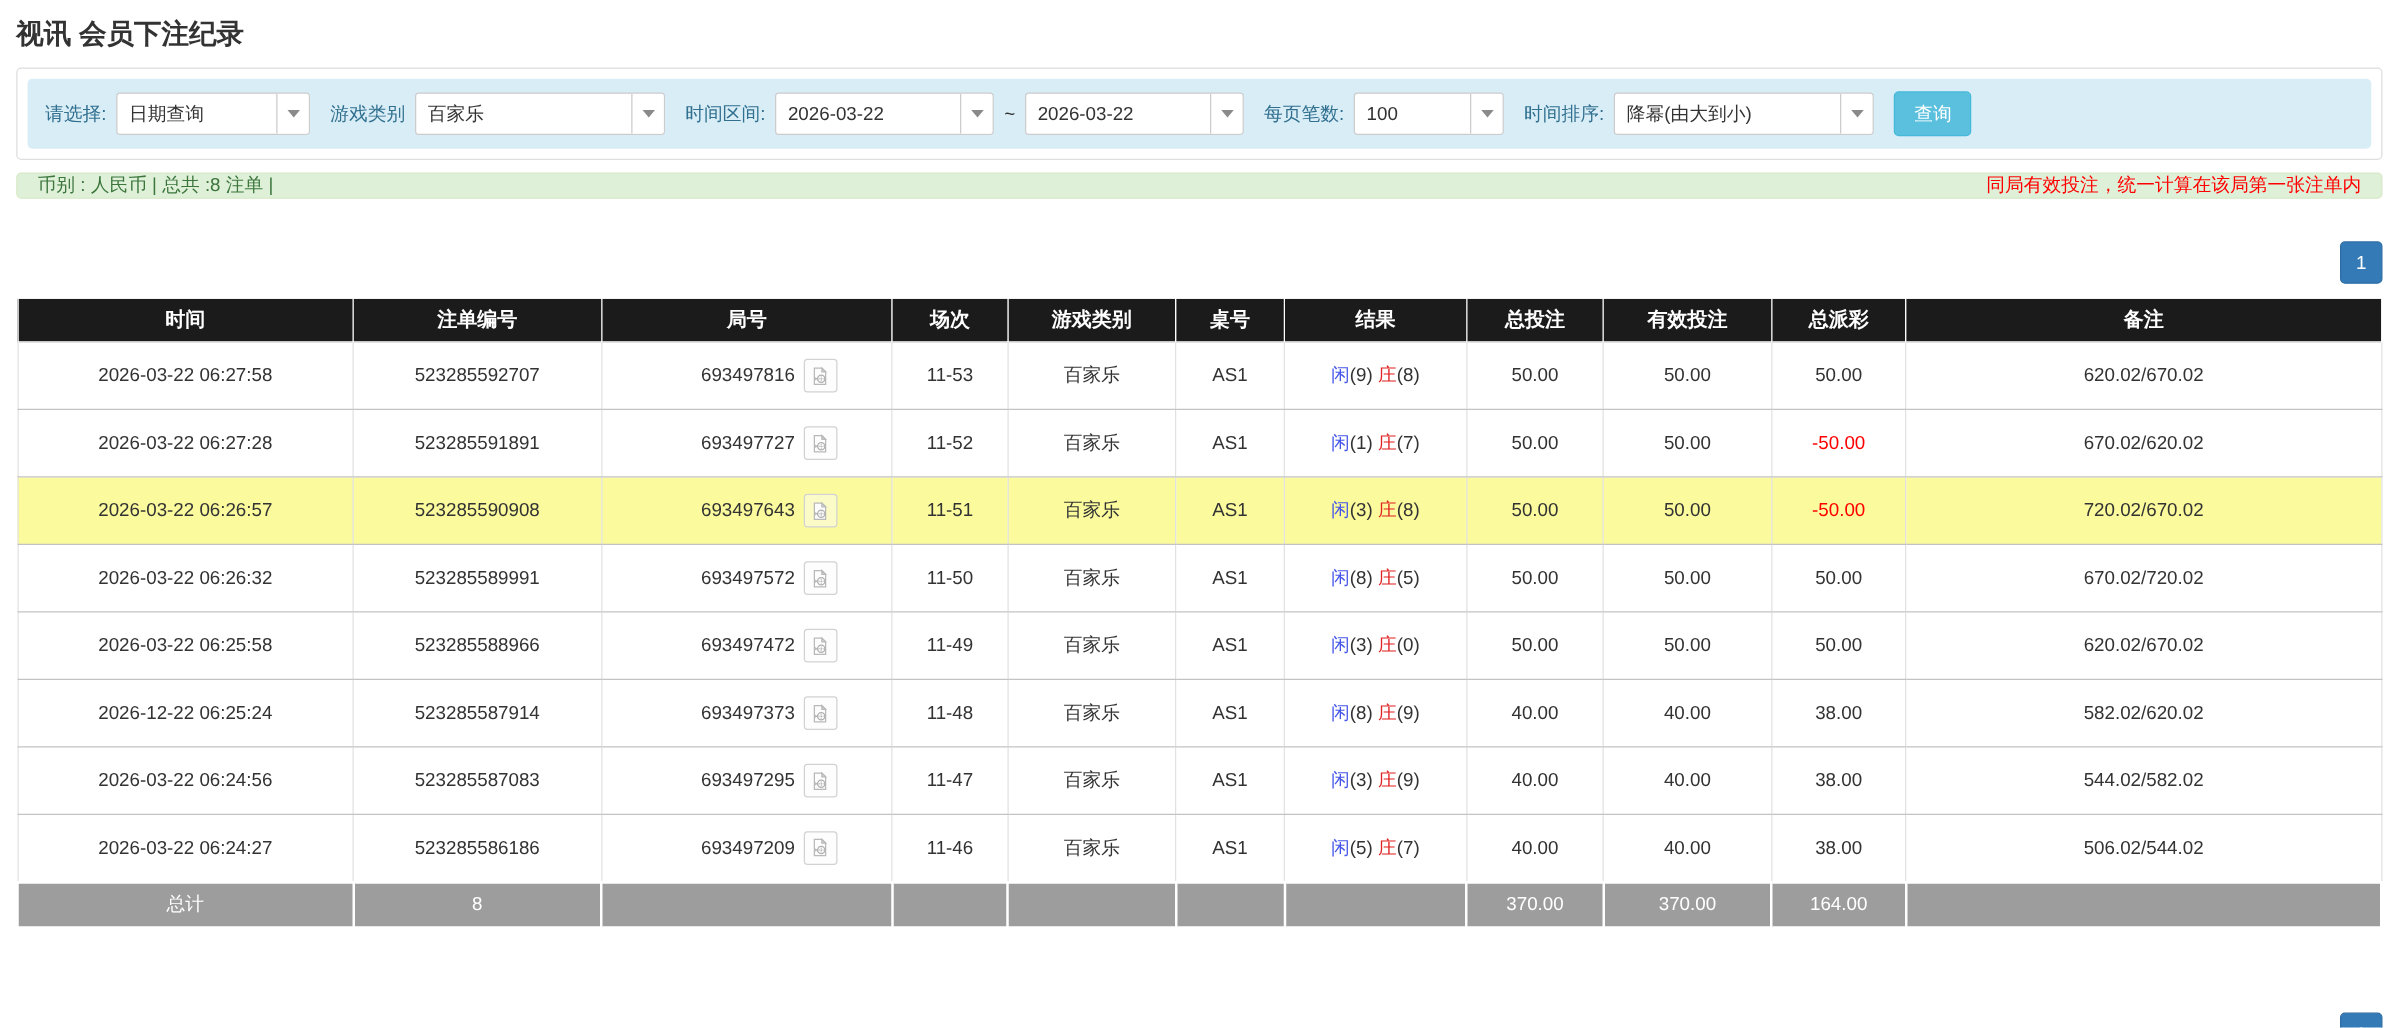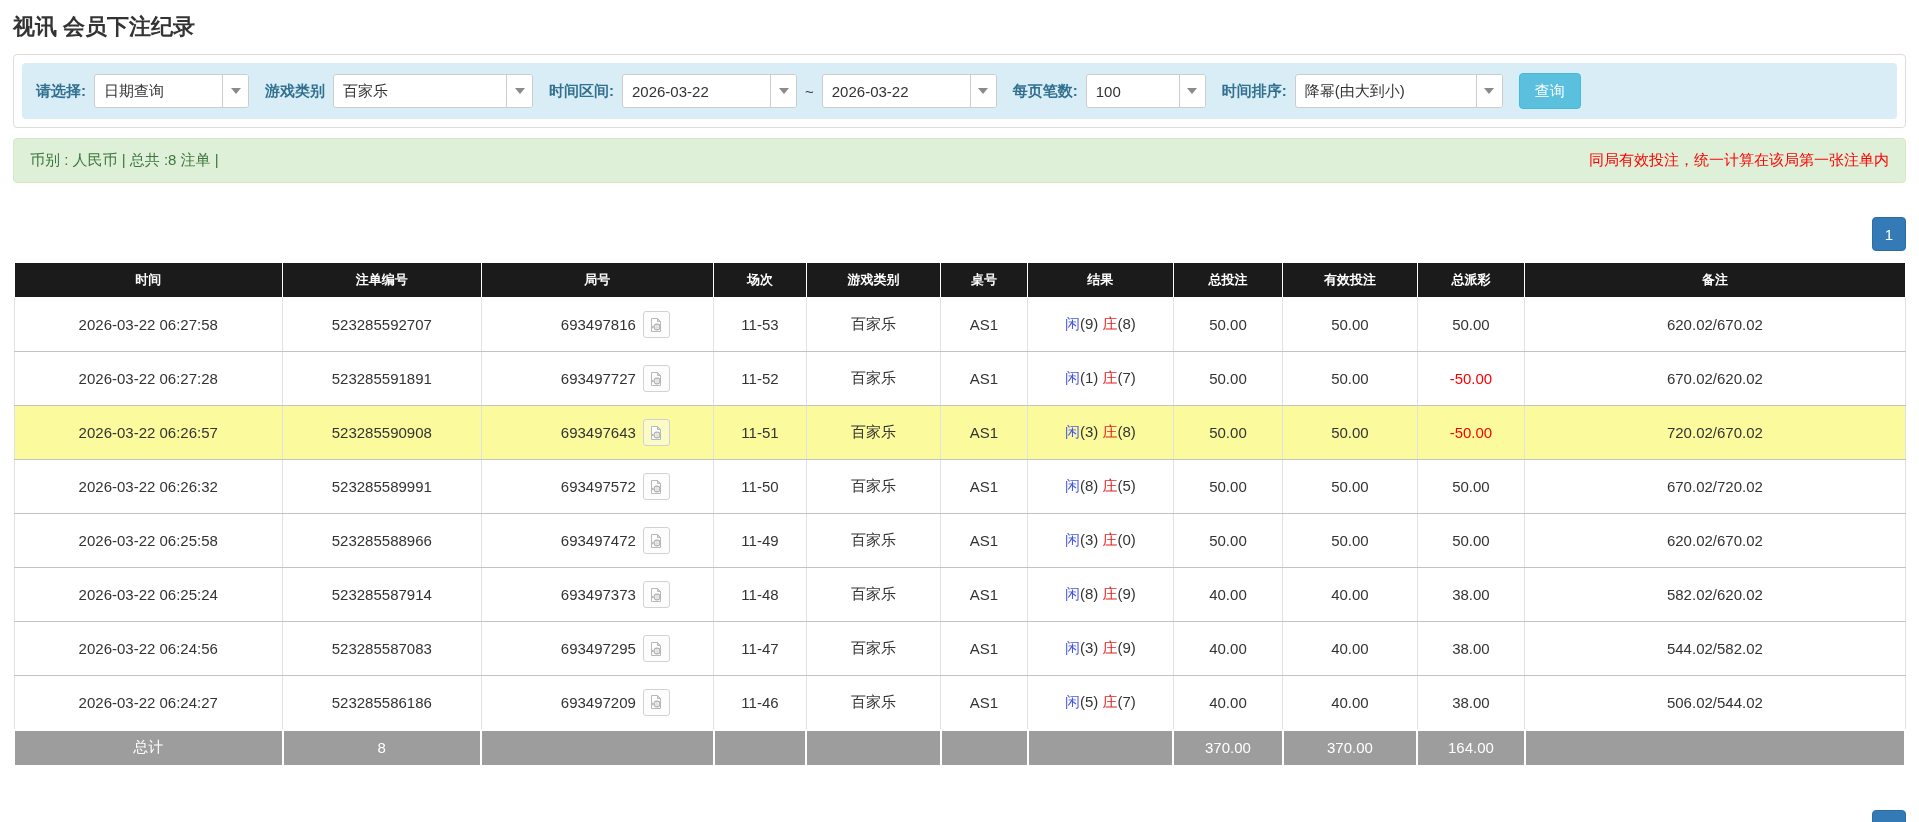--- a/index.html
+++ b/index.html
@@ -26,21 +26,21 @@
   .filter-bar {
     background: var(--filter_bar_bg, #d9edf7);
     border-radius: 4px;
     padding: 10px 14px;
     display: flex;
     align-items: center;
     min-height: 56px;
   }
   .flabel {
     font-size: 15px;
-    font-weight: bold;
+    font-weight: normal;
     color: #31708f;
     white-space: nowrap;
     margin: 0 8px 0 16px;
   }
   .flabel.first { margin-left: 0; }
   .combo {
     display: flex;
     align-items: stretch;
     background: #fff;
     border: 1px solid #ccc;
@@ -85,21 +85,21 @@
     margin-left: 16px;
     cursor: pointer;
     white-space: nowrap;
   }
   
   .summary-bar {
     margin: 10px 13px 0 13px;
     background: var(--summary_bg, #dff0d8);
     border: 1px solid #d6e9c6;
     border-radius: 4px;
-    padding: 12px 16px;
+    padding: 0 16px;
     display: flex;
     align-items: center;
     justify-content: space-between;
     font-size: 15px;
   }
   .summary-left { color: #3c763d; }
   .summary-note { color: var(--negative_red, #ff0000); }
   
   .pagination-row {
     display: flex;
@@ -129,21 +129,21 @@
   
   table.records {
     width: calc(100% - 26px);
     margin: 0 13px;
     border-collapse: collapse;
     table-layout: fixed;
   }
   table.records thead th {
     background: var(--header_bg, #1b1b1b);
     color: #fff;
-    font-size: 13px;
+    font-size: 16px;
     font-weight: bold;
     height: 35px;
     border: 1px solid #fff;
     text-align: center;
     margin-top: 24px;
   }
   table.records tbody td {
     height: 54px;
     font-size: 15px;
     color: #333;
@@ -437,21 +437,21 @@
     <td>
       <span class="res-player">闲</span><span>(3)</span>
       <span class="res-banker">庄</span><span>(0)</span>
     </td>
     <td class="total-bet">50.00</td>
     <td>50.00</td>
     <td class="payout">50.00</td>
     <td>620.02/670.02</td>
   </tr>
       <tr>
-    <td>2026-03-22 06:25:24</td>
+    <td>2026-12-22 06:25:24</td>
     <td>523285587914</td>
     <td>
       <span class="round-cell-inner">
         <span>693497373</span>
         <button class="video-btn">
           <svg viewBox="0 0 16 16" width="16" height="16" aria-hidden="true">
             <path d="M3.5 1.5 h6 l3 3 v10 h-9 z" fill="#fdfdfd" stroke="#b9b9b9" stroke-width="1"></path>
             <path d="M9.5 1.5 l3 3 h-3 z" fill="#d9d9d9" stroke="#b9b9b9" stroke-width="1"></path>
             <path d="M4.1 8.6 l2.1 1.4 -2.1 1.4 z" fill="#b5b5b5"></path>
             <circle cx="9" cy="10" r="2.9" fill="none" stroke="#b0b0b0" stroke-width="1.1"></circle>

